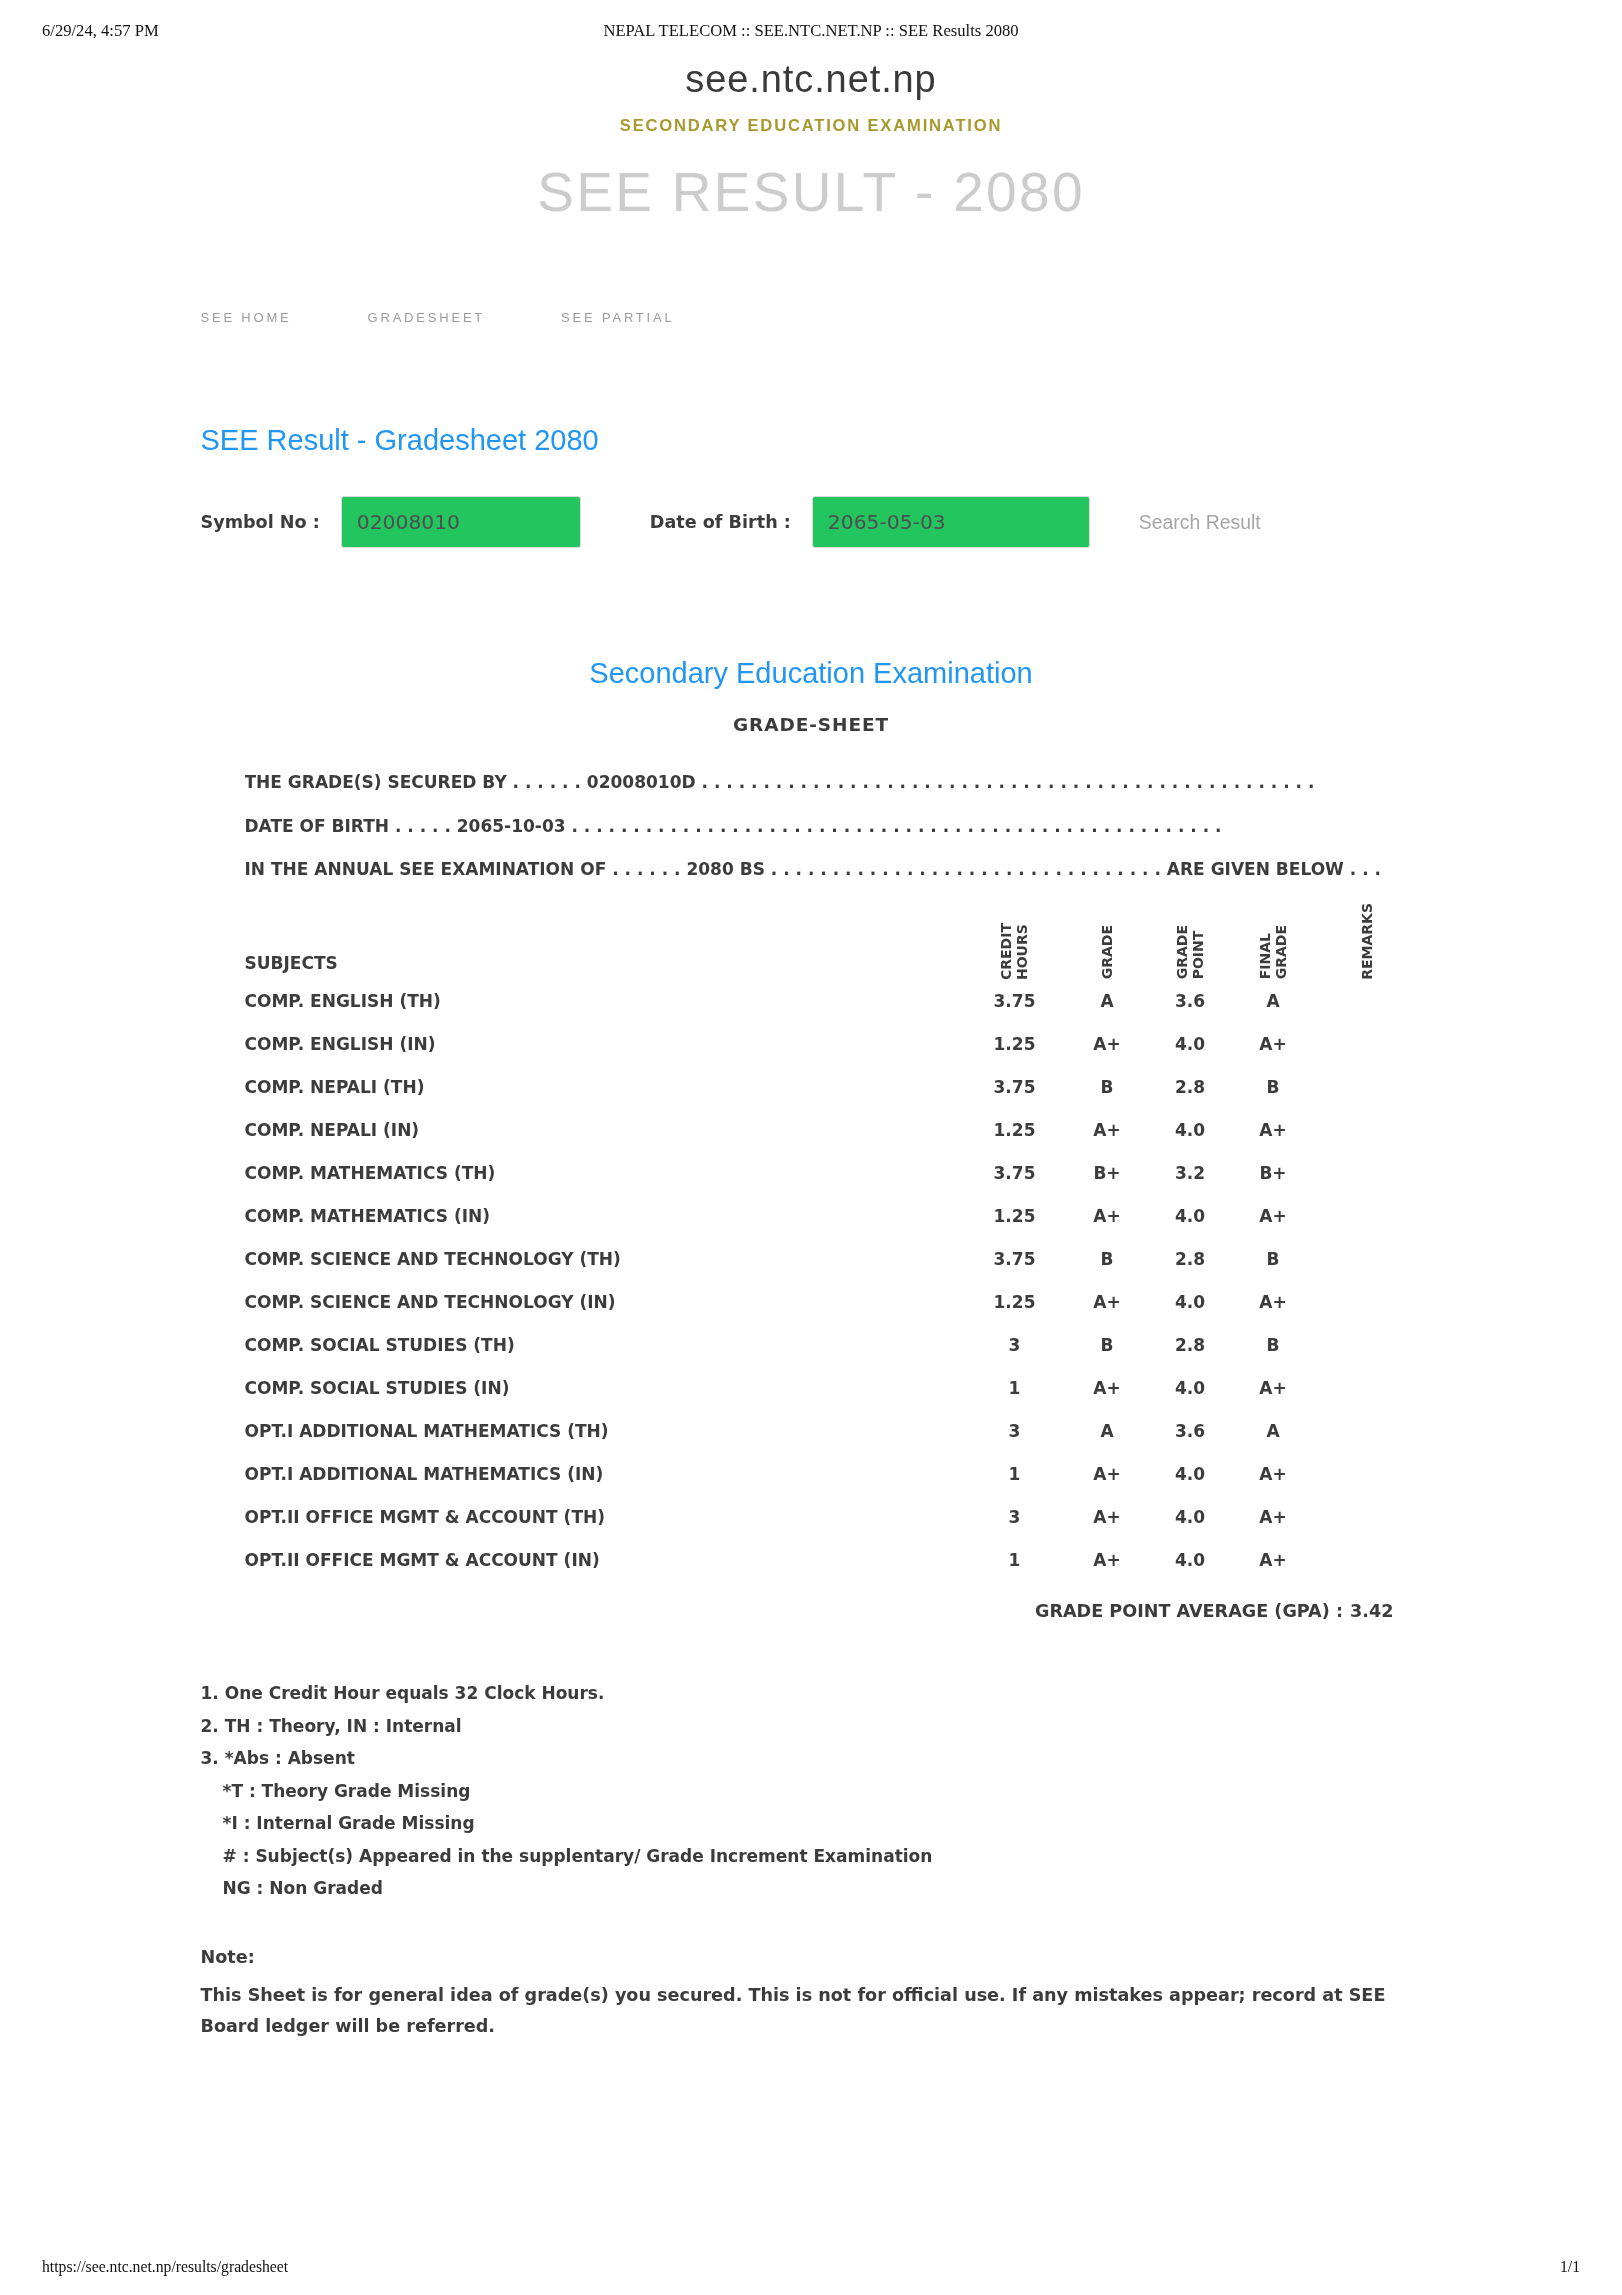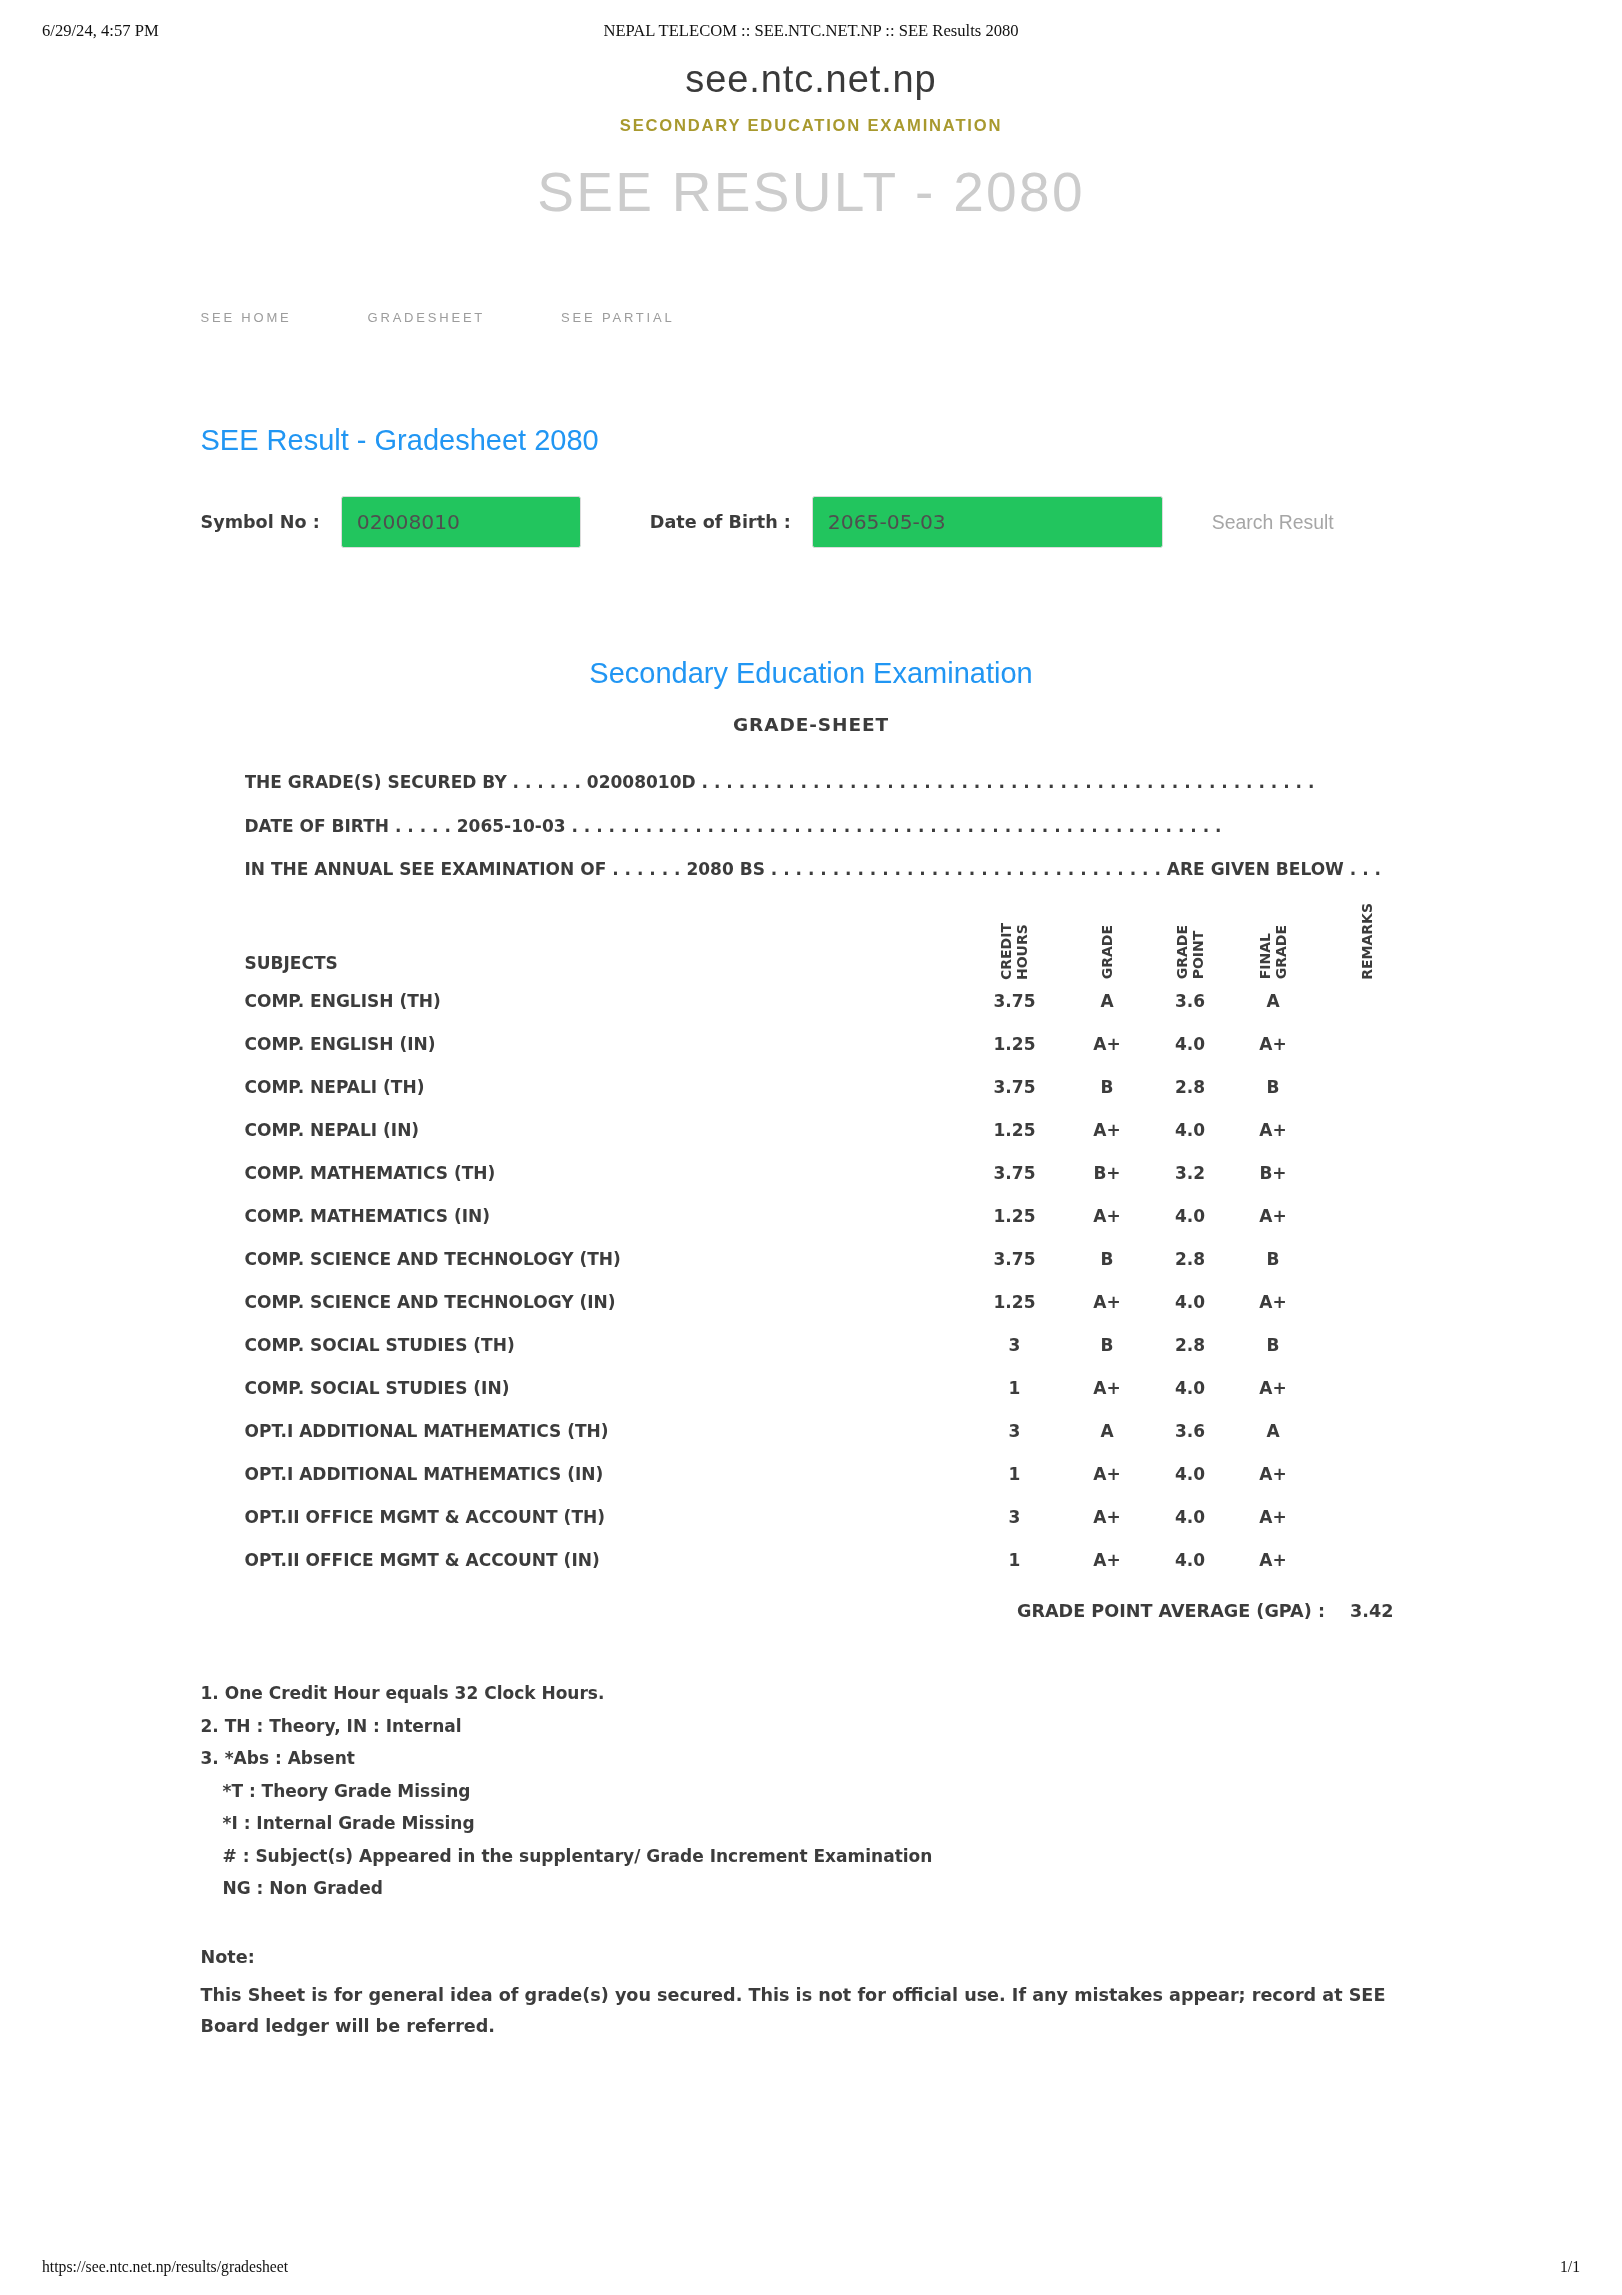--- a/index.html
+++ b/index.html
@@ -33,21 +33,21 @@
 
   
   .result-heading { margin-top:99px; font-size:29px; font-weight:400; color:#2196f3; }
   .search-form { margin-top:39px; display:flex; align-items:center;
     font-family:"DejaVu Sans", sans-serif; }
   .search-form label { font-weight:700; font-size:17.6px; margin-right:21px; }
   .inp { height:52px; border:0.9px solid #dcdcdc; border-radius:2.8px; background:#22c55e;
     font-family:"DejaVu Sans", sans-serif; font-size:20.3px; color:#4f4f4f; padding:0 15px; outline:none; }
   .inp.symbol { width:240px; }
   .dob-label { margin-left:69px; }
-  .inp.dob { width:351px; }
+  .inp.dob { width:278px; }
   .search-btn { margin-left:49px; background:none; border:none; cursor:pointer;
     font-family:"Liberation Sans", sans-serif; font-size:19.4px; color:#a6a6a6; }
 
   
   .sheet-heading { margin-top:109px; text-align:center; font-size:29px; font-weight:400; color:#2196f3; }
   .sheet-sub { margin-top:24px; text-align:center; font-family:"DejaVu Sans", sans-serif;
     font-weight:700; font-size:18.5px; letter-spacing:0.9px; color:#3c3c3c; }
 
   .intro { margin-top:37px; padding-left:44px; font-family:"DejaVu Sans", sans-serif;
     font-weight:700; font-size:17px; color:#3c3c3c; }
@@ -60,21 +60,21 @@
   .vhead { writing-mode:vertical-rl; transform:rotate(180deg); white-space:pre-line;
     font-weight:700; font-size:14px; line-height:1.15; letter-spacing:0; }
 
   .trow { height:43px; align-items:center; font-family:"DejaVu Sans", sans-serif;
     font-weight:700; font-size:17px; color:#3c3c3c; }
   .cell.subject { padding-left:44px; }
   .cell.credit, .cell.grade, .cell.point, .cell.final, .cell.remarks { text-align:center; }
 
   .gpa { margin-top:19.4px; text-align:right; padding-right:28px;
     font-family:"DejaVu Sans", sans-serif; font-weight:700; font-size:17.6px; }
-  .gpa span + span { margin-left:19px; }
+  .gpa span + span { margin-left:1px; }
 
   
   .legend { margin-top:62px; font-family:"DejaVu Sans", sans-serif;
     font-weight:700; font-size:17px; }
   .legend > div { margin-bottom:12.5px; }
   .legend.sub { margin-top:0; padding-left:22px; }
 
   .note-block { margin-top:49px; font-family:"DejaVu Sans", sans-serif;
     font-weight:700; font-size:17.6px; }
   .note-text { margin-top:13px; line-height:1.75; font-weight:700; max-width:1221px; }

